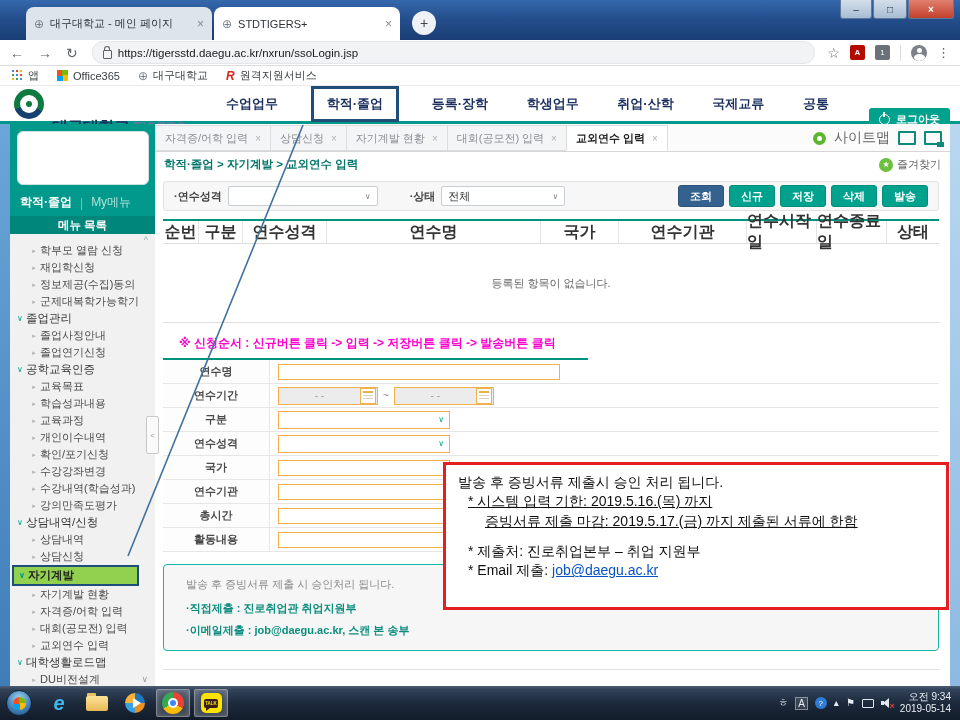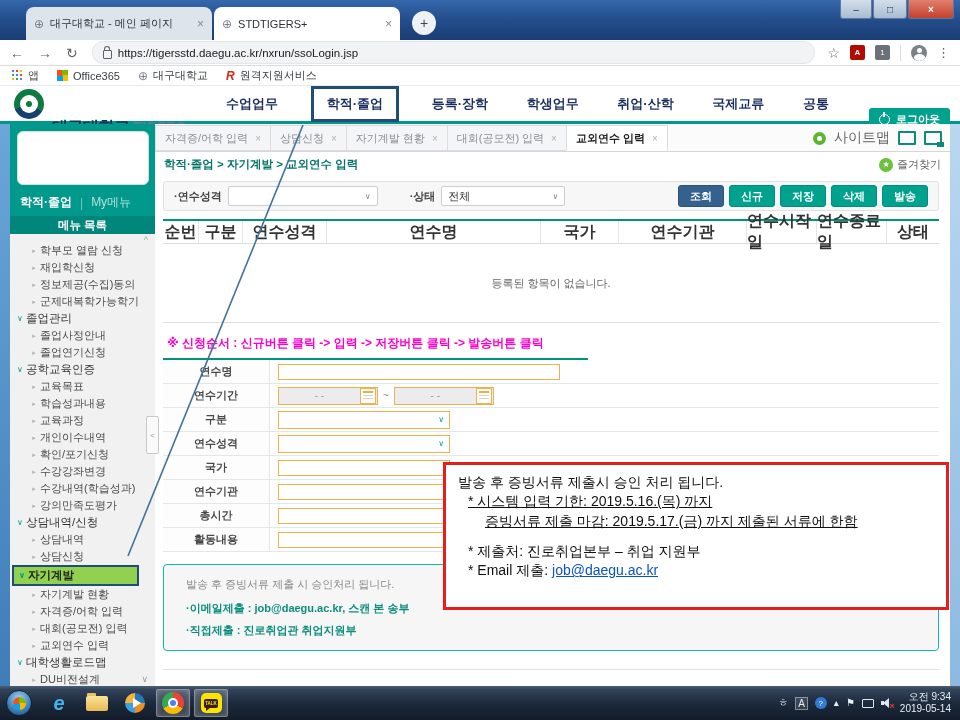--- a/index.html
+++ b/index.html
@@ -131,21 +131,21 @@
   .btn.navy{background:#35618e;border-color:#2c537c;}
 
   .grid{margin:8px 11px 0 8px;border-top:2px solid #00947f;}
   .grid-h{display:flex;height:22px;border-bottom:1px solid #ddd;}
   .gh{font-size:16px;font-weight:bold;color:#333;display:flex;align-items:center;justify-content:center;border-right:1px solid #e5e5e5;box-sizing:border-box;}
   .gh:nth-child(1){width:36px}.gh:nth-child(2){width:44px}.gh:nth-child(3){width:84px}.gh:nth-child(4){flex:1}
   .gh:nth-child(5){width:78px}.gh:nth-child(6){width:128px}.gh:nth-child(7){width:70px}.gh:nth-child(8){width:70px}
   .gh:nth-child(9){width:52px;border-right:none}
   .grid-empty{height:78px;display:flex;align-items:center;justify-content:center;font-size:11px;color:#666;border-bottom:1px solid #ddd;}
 
-  .notice{margin:12px 0 0 12px;color:#ff00cc;font-size:12px;font-weight:bold;}
+  .notice{margin:12px 0 0 24px;color:#ff00cc;font-size:12px;font-weight:bold;}
 
   .form-table{margin:6px 11px 0 8px;}
   .form-teal{width:425px;border-top:2px solid #00947f;}
   .frow{display:flex;height:23px;border-bottom:1px solid #e6e6e6;align-items:center;}
   .flabel{width:106px;align-self:stretch;display:flex;align-items:center;justify-content:center;
     font-size:11px;font-weight:bold;color:#4a4a4a;border-right:1px solid #e6e6e6;background:#fdfdfd;}
   .ffield{flex:1;display:flex;align-items:center;padding-left:8px;gap:5px;}
   .inp{height:16px;border:1px solid #f1b04e;background:#fff;box-sizing:border-box;font-size:11px;padding:0 4px;}
   .inp.wide{width:282px}.inp.std{width:172px}
   .fsel{width:172px;height:18px;border:1px solid #f1b04e;background:#fff;display:flex;align-items:center;justify-content:flex-end;
@@ -561,22 +561,22 @@
         <div class="frow">
           <div class="flabel">활동내용</div>
           <div class="ffield">
               <input class="inp std" style="">
             </div>
         </div>
       </div>
 
       <div class="info-box">
         <div class="ib1">발송 후 증빙서류 제출 시 승인처리 됩니다.</div>
+        <div class="ib2">·직접제출 : 진로취업관 취업지원부</div>
         <div class="ib2">·이메일제출 : job@daegu.ac.kr, 스캔 본 송부</div>
-        <div class="ib2">·직접제출 : 진로취업관 취업지원부</div>
       </div>
 
       <div class="bottom-sep"></div>
     </div>
   </div>
 
   <div class="red-note">
     <div>발송 후 증빙서류 제출시 승인 처리 됩니다.</div>
     <div class="rn-i1 rn-u">* 시스템 입력 기한: 2019.5.16.(목) 까지</div>
     <div class="rn-i2 rn-u">증빙서류 제출 마감: 2019.5.17.(금) 까지 제출된 서류에 한함</div>

